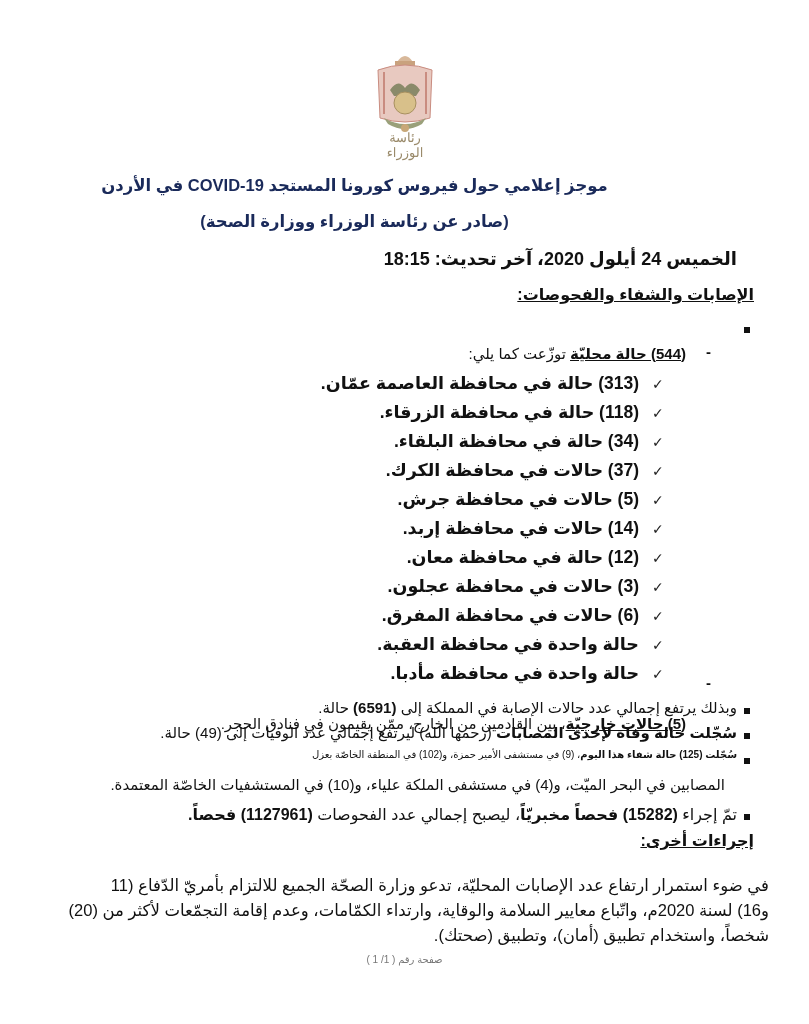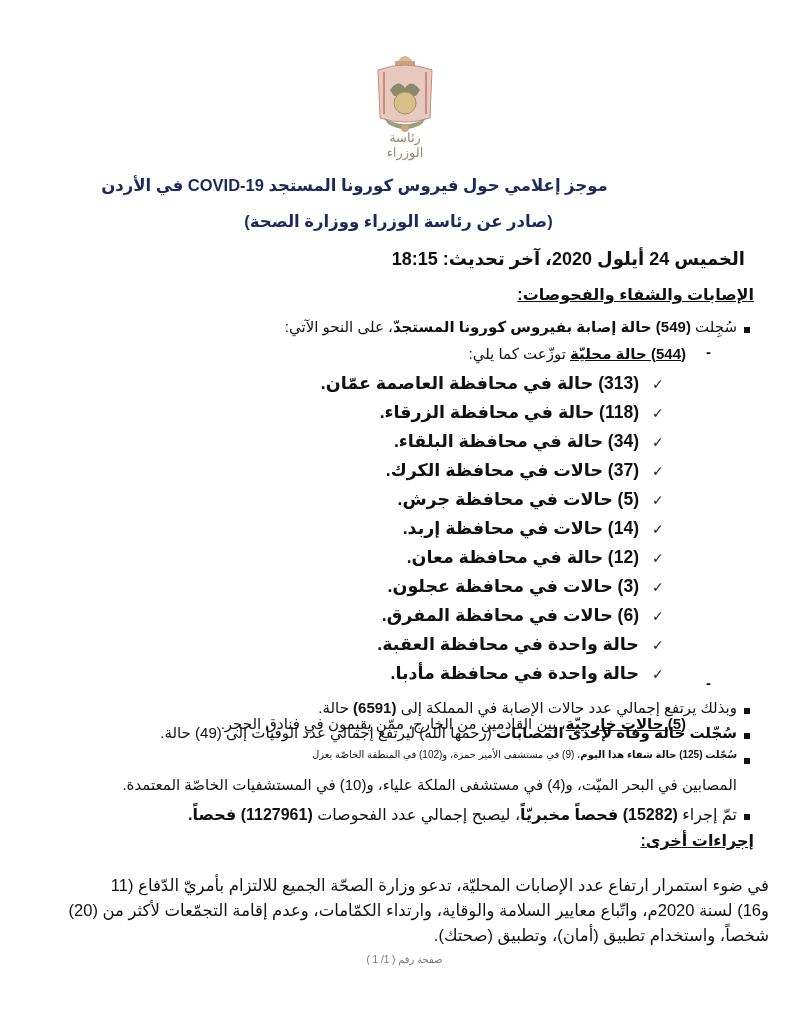--- a/index.html
+++ b/index.html
@@ -4,21 +4,21 @@
 <style>
   html, body { margin:0; padding:0; background:#ffffff; }
   body { width:809px; height:1024px; position:relative; overflow:hidden;
          font-family:"Liberation Sans","DejaVu Sans",sans-serif; color:#111; }
   .page { position:absolute; left:0; top:0; width:809px; height:1024px; background:#fff; }
   .abs { position:absolute; direction:rtl; white-space:nowrap; }
   .logo { position:absolute; left:370px; top:48px; width:70px; height:100px; }
   .logo-caption { position:absolute; left:372px; top:130px; width:66px; text-align:center;
                   font-family:"DejaVu Serif",serif; font-size:13px; color:#9a8a6a; direction:rtl; }
   .title { left:0; width:709px; text-align:center; font-weight:bold; color:#1a2a5a; font-size:16.5px; }
-  .date { right:64px; top:248px; font-weight:bold; font-size:18px; }
+  .date { right:72px; top:248px; font-weight:bold; font-size:18px; }
   .section { right:55px; font-weight:bold; font-size:16px; text-decoration:underline; }
   .line { font-size:15px; }
   .b { font-weight:bold; }
   .u { text-decoration:underline; }
   .bullet-sq { position:absolute; width:6px; height:6px; background:#111; }
   .dash { position:absolute; font-weight:bold; font-size:15px; }
   .check { position:absolute; font-size:14px; color:#222; font-family:"DejaVu Sans",sans-serif; }
   .gov { font-size:17.5px; font-weight:bold; }
   .footer { position:absolute; left:0; width:809px; top:954px; text-align:center; font-size:10px; color:#777; direction:rtl; }
 </style>
@@ -33,30 +33,27 @@
     <path d="M8 22 Q35 12 62 22 L60 70 Q35 78 10 70 Z" fill="#e8c9c0" stroke="#c98c80" stroke-width="1"></path>
     <path d="M14 24 L14 66 M56 24 L56 66" stroke="#c98c80" stroke-width="2"></path>
     <path d="M20 42 Q28 30 35 40 Q42 30 50 42 L46 48 L24 48 Z" fill="#8a8a6a"></path>
     <circle cx="35" cy="55" r="11" fill="#d8c08a" stroke="#a89060" stroke-width="1"></circle>
     <path d="M14 70 Q35 82 56 70 L52 76 Q35 86 18 76 Z" fill="#9aa07a"></path>
     <circle cx="35" cy="80" r="4" fill="#c8a878"></circle>
   </svg>
   <div class="logo-caption">رئاسة الوزراء</div>
 
   <div class="abs title" style="top:176px;">موجز إعلامي حول فيروس كورونا المستجد COVID-19 في الأردن</div>
-  <div class="abs title" style="top:212px;margin-left:44px;">(صادر عن رئاسة الوزراء ووزارة الصحة)</div>
+  <div class="abs title" style="top:212px;">(صادر عن رئاسة الوزراء ووزارة الصحة)</div>
 
   <div class="abs date">الخميس 24 أيلول 2020، آخر تحديث: 18:15</div>
 
   <div class="abs section" style="top:285px;">الإصابات والشفاء والفحوصات:</div>
 
   <span class="bullet-sq" style="left:744px; top:327px;"></span>
-  <div class="abs line" style="right:72px; top:318px;">
-    <span>سُجِلت </span><span class="b">(549) حالة إصابة بفيروس كورونا المستجدّ</span><span>، على النحو الآتي:</span>
-  </div>
 
   <span class="dash" style="left:706px; top:343px;">-</span>
   <div class="abs line" style="right:123px; top:345px;">
     <span class="b u">(544) حالة محليّة</span><span> توزّعت كما يلي:</span>
   </div>
 
   <div>
     <span class="check" style="left:652px; top:376px;">✓</span>
     <div class="abs gov" style="right:170px; top:373px;">(313) حالة في محافظة العاصمة عمّان.</div>
 
@@ -104,21 +101,21 @@
 
   <span class="bullet-sq" style="left:744px; top:733px;"></span>
   <div class="abs line" style="right:72px; top:724px;">
     <span class="b">سُجّلت حالة وفاة لإحدى المصابات</span><span> (رحمها الله) ليرتفع إجمالي عدد الوفيات إلى (49) حالة.</span>
   </div>
 
   <span class="bullet-sq" style="left:744px; top:758px;"></span>
   <div class="abs line" style="right:72px; top:749px; font-size:10px;">
     <span class="b">سُجّلت (125) حالة شفاء هذا اليوم</span><span>، (9) في مستشفى الأمير حمزة، و(102) في المنطقة الخاصّة بعزل</span>
   </div>
-  <div class="abs line" style="right:72px; top:776px;margin-left:28px;">المصابين في البحر الميّت، و(4) في مستشفى الملكة علياء، و(10) في المستشفيات الخاصّة المعتمدة.</div>
+  <div class="abs line" style="right:84px; top:776px;margin-left:28px;">المصابين في البحر الميّت، و(4) في مستشفى الملكة علياء، و(10) في المستشفيات الخاصّة المعتمدة.</div>
 
   <span class="bullet-sq" style="left:744px; top:814px;"></span>
   <div class="abs line" style="right:72px; top:805px; font-size:16px;">
     <span>تمّ إجراء </span><span class="b">(15282) فحصاً مخبريّاً</span><span>، ليصبح إجمالي عدد الفحوصات </span><span class="b">(1127961) فحصاً.</span>
   </div>
 
   <div class="abs section" style="top:831px;">إجراءات أخرى:</div>
 
   <div>
     <div class="abs" style="right:40px; top:876px; font-size:16.5px;">في ضوء استمرار ارتفاع عدد الإصابات المحليّة، تدعو وزارة الصحّة الجميع للالتزام بأمريّ الدّفاع (11</div>

